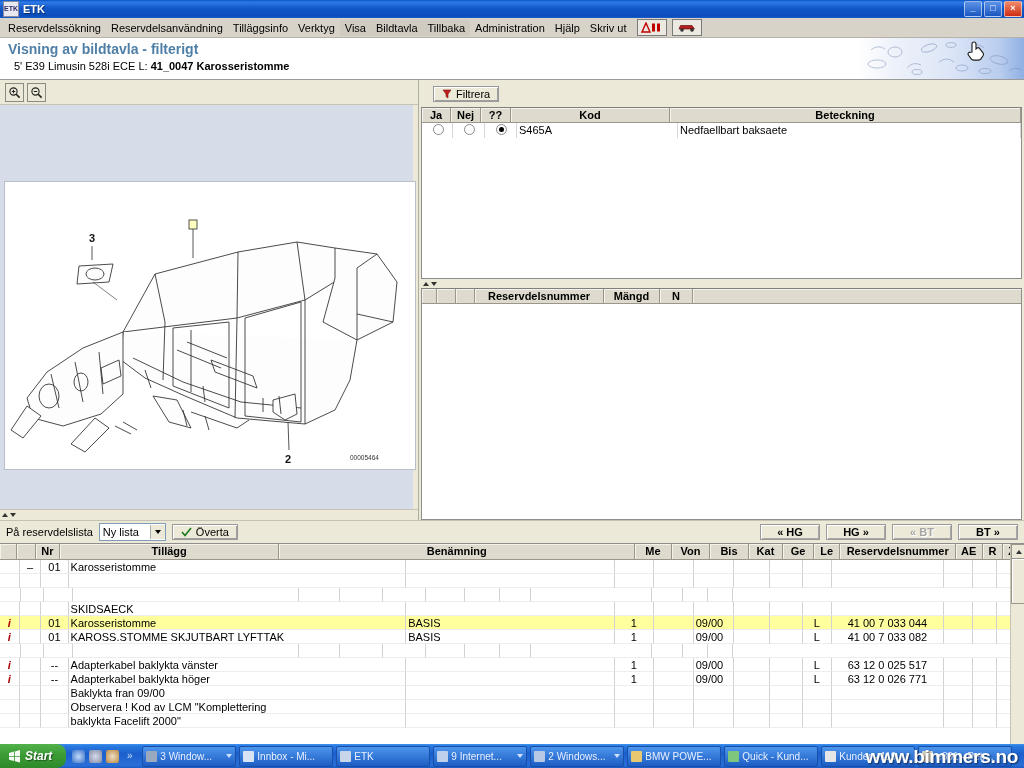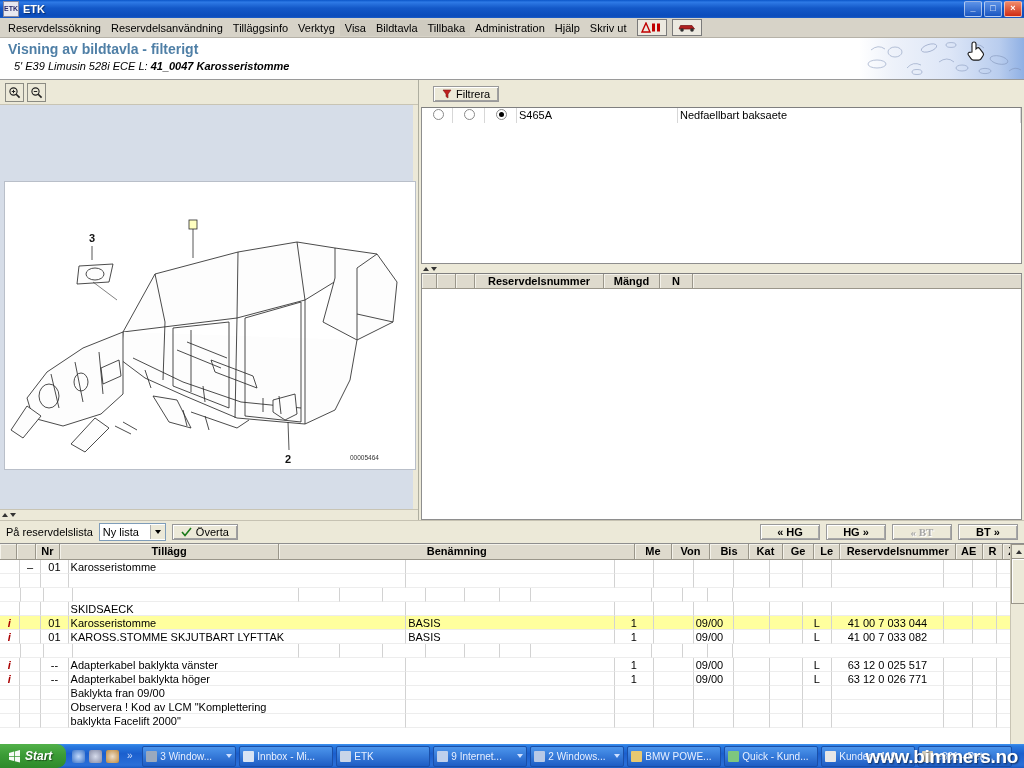--- a/index.html
+++ b/index.html
@@ -85,21 +85,21 @@
     position: relative;
     flex: 0 0 auto;
     overflow: hidden;
   }
   .header .h-title {
     position: absolute; left: 8px; top: 3px;
     font-size: 14px; font-weight: bold; color: #4f7fa6;
   }
   .header .h-sub {
     position: absolute; left: 14px; top: 22px;
-    font-size: 11px; color: #000; font-style: italic;
+    font-size: 11px; color: #000;
   }
   .header .h-sub b { font-weight: bold; }
   .header .banner {
     position: absolute; right: 0; top: 0;
     width: 165px; height: 41px;
     background: linear-gradient(to right,#ffffff 0%,#eef2fa 20%,#dde6f7 55%,#b9cdee 85%,#8fb0e4 100%);
   }
   .header .banner svg { position: absolute; left: 0; top: 0; }
 
   
@@ -245,21 +245,21 @@
     display: flex; align-items: center; justify-content: center;
   }
   .caret { width:0;height:0;border-left:3px solid transparent;border-right:3px solid transparent;border-top:4px solid #000; }
   .spacer { flex: 1 1 auto; }
   .nav-btn {
     border: 1px solid #9a9a9a; background: #ece9d8;
     font-size: 11px; font-weight: bold;
     padding: 1px 9px; min-width: 40px; text-align: center;
     box-shadow: inset 1px 1px 0 #fff, inset -1px -1px 0 #a8a8a8;
   }
-  .nav-btn.disabled { color: #a6a6a6; text-shadow: 1px 1px 0 #fff; font-family: Liberation Serif, serif; }
+  .nav-btn.disabled { color: #a6a6a6; text-shadow: 1px 1px 0 #fff; }
 
   
   .parts {
     flex: 0 0 200px;
     background: #fff;
     border-top: 1px solid #8e8e8e;
     display: flex; flex-direction: column;
     overflow: hidden;
     position: relative;
   }
@@ -497,20 +497,27 @@
         <div class="filter-bar">
           <div class="btn">
             <svg width="10" height="10" viewBox="0 0 10 10">
               <path d="M1 1 L9 1 L6 5 L6 9 L4 7.6 L4 5 Z" fill="#c02020" stroke="#801010" stroke-width=".6"></path>
             </svg>
             <span>Filtrera</span>
           </div>
         </div>
 
         <div class="grid">
+          <div class="grid-head">
+            <div class="cell" style="width:28px">Ja</div>
+            <div class="cell" style="width:29px">Nej</div>
+            <div class="cell" style="width:29px">??</div>
+            <div class="cell" style="width:158px">Kod</div>
+            <div class="cell" style="flex:1 1 auto">Beteckning</div>
+          </div>
           <div class="grid-row">
             <div class="cell c" style="width:28px;text-align:center"><span class="radio"></span></div>
             <div class="cell" style="width:29px;text-align:center"><span class="radio"></span></div>
             <div class="cell" style="width:29px;text-align:center"><span class="radio on"></span></div>
             <div class="cell" style="width:158px">S465A</div>
             <div class="cell" style="flex:1 1 auto">Nedfaellbart baksaete</div>
           </div>
           <div style="height:140px;background:#fff"></div>
         </div>
       </div>

